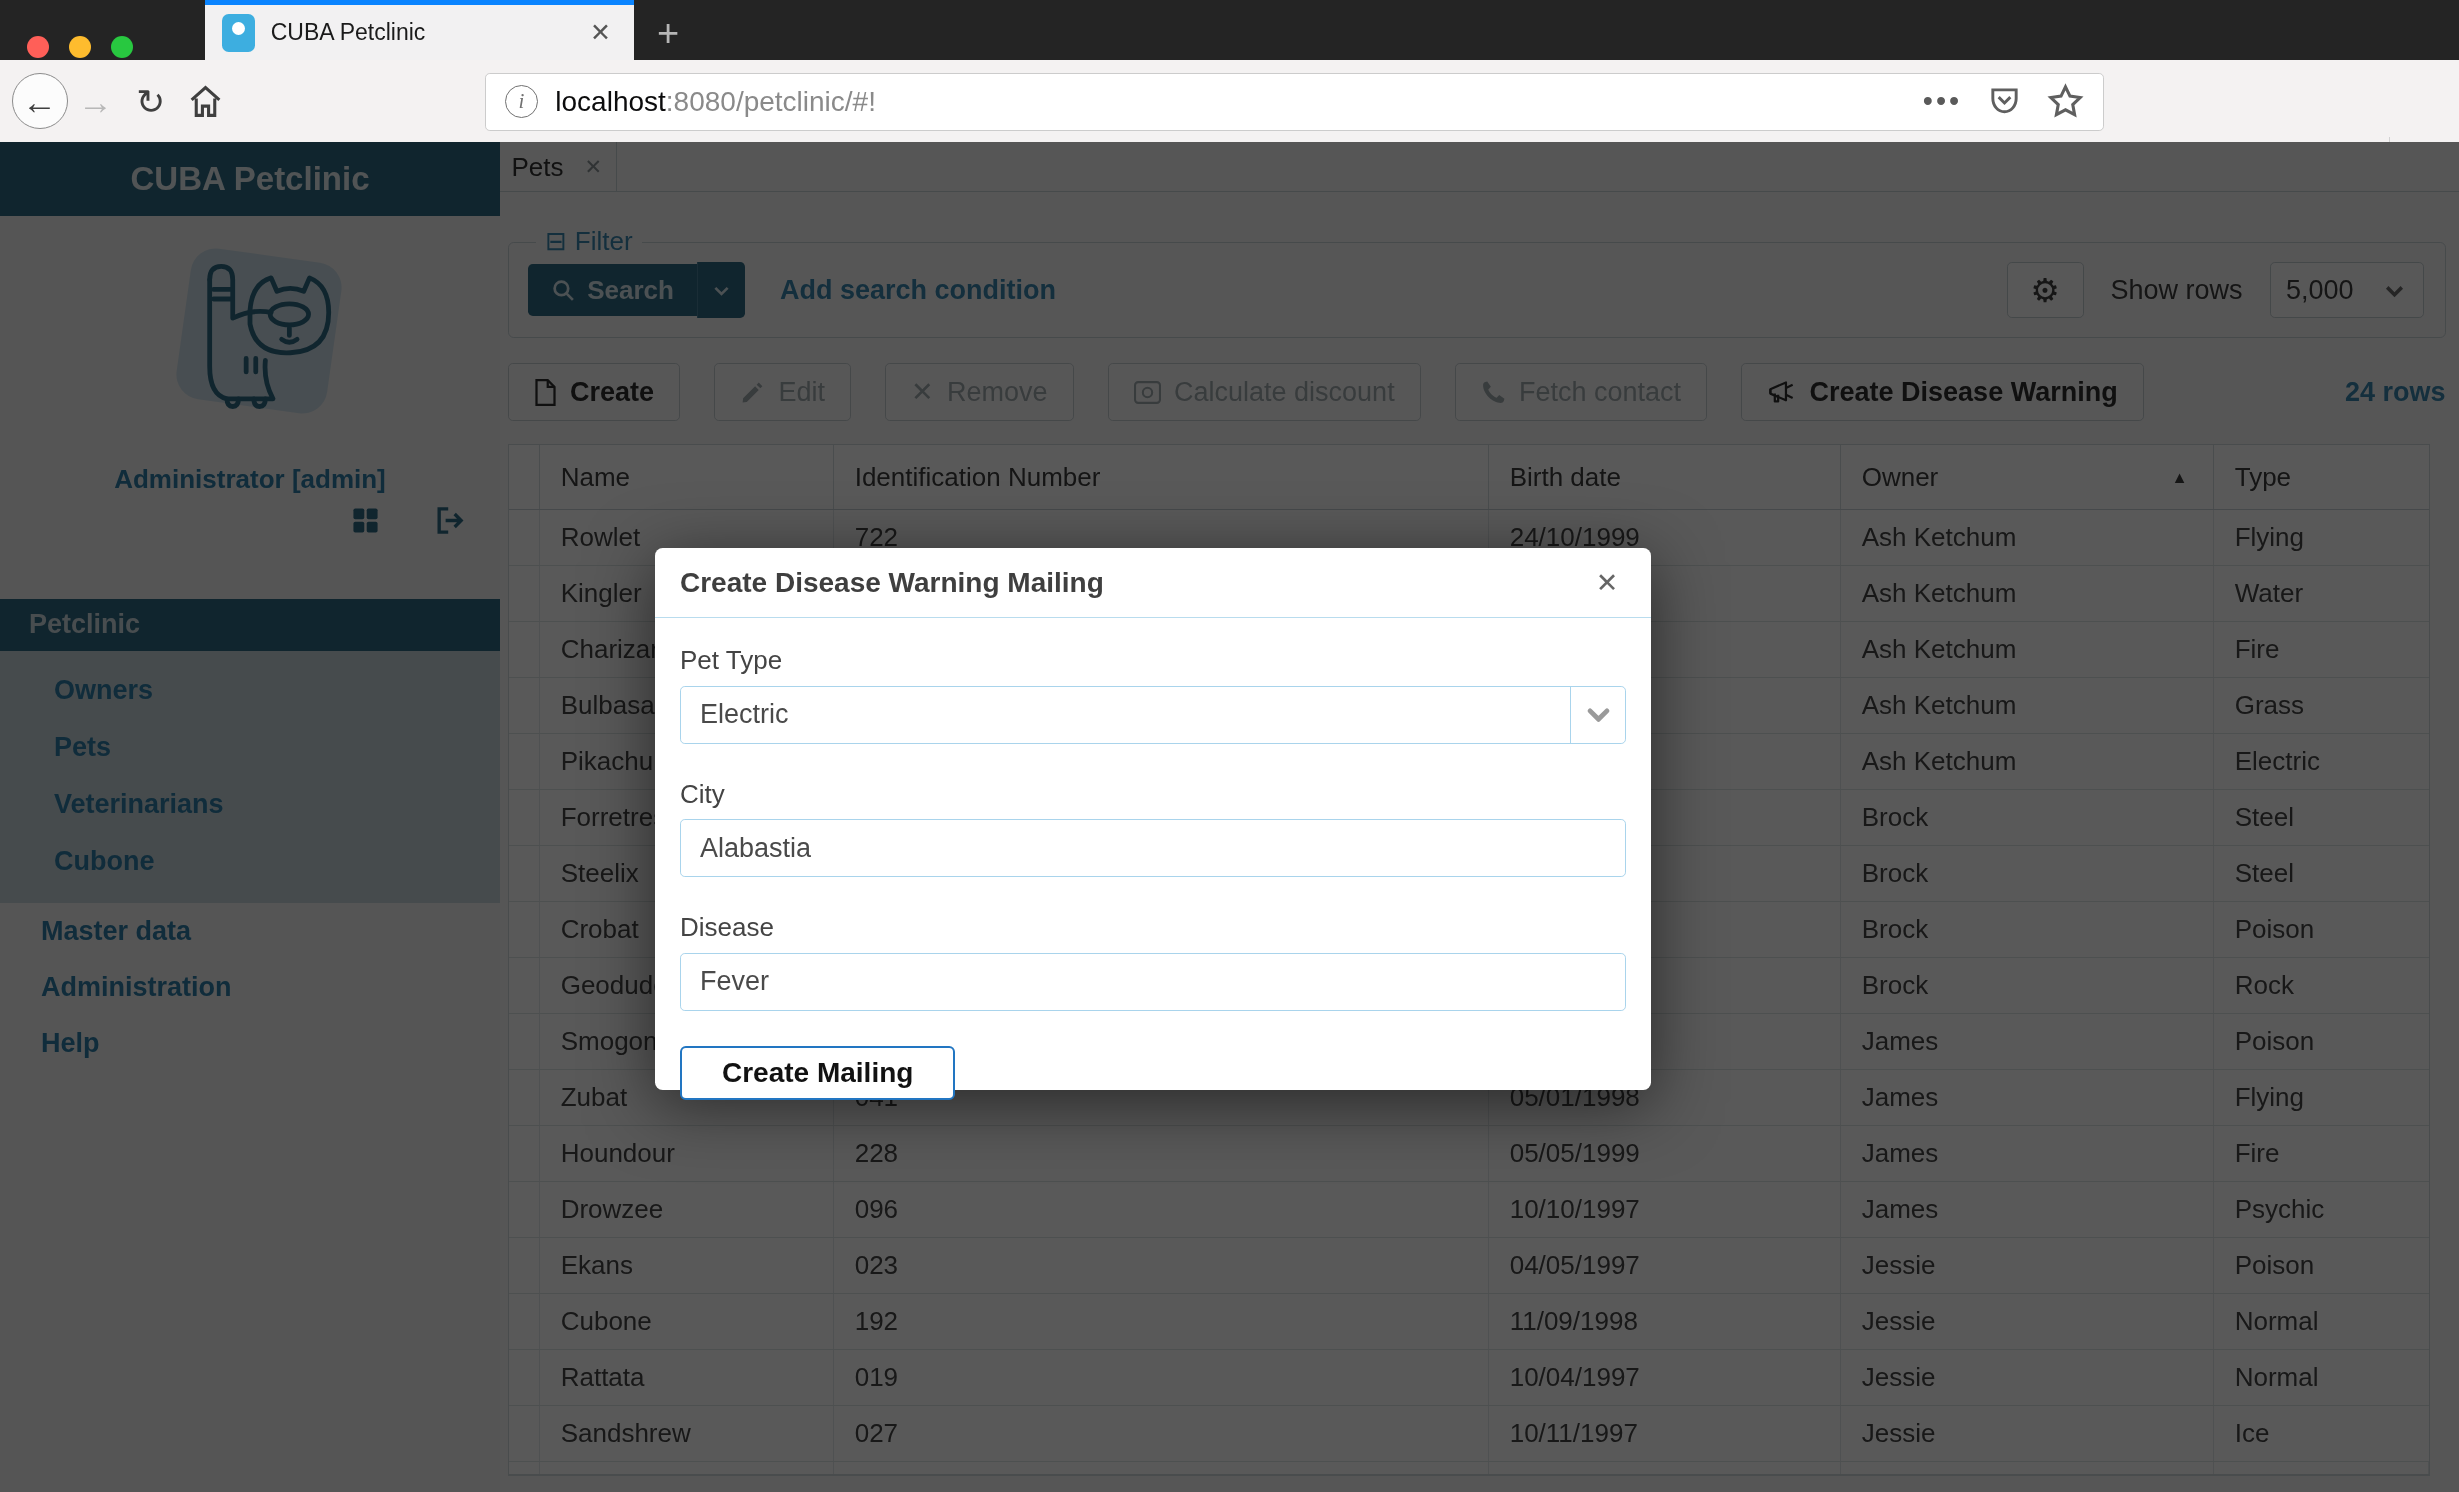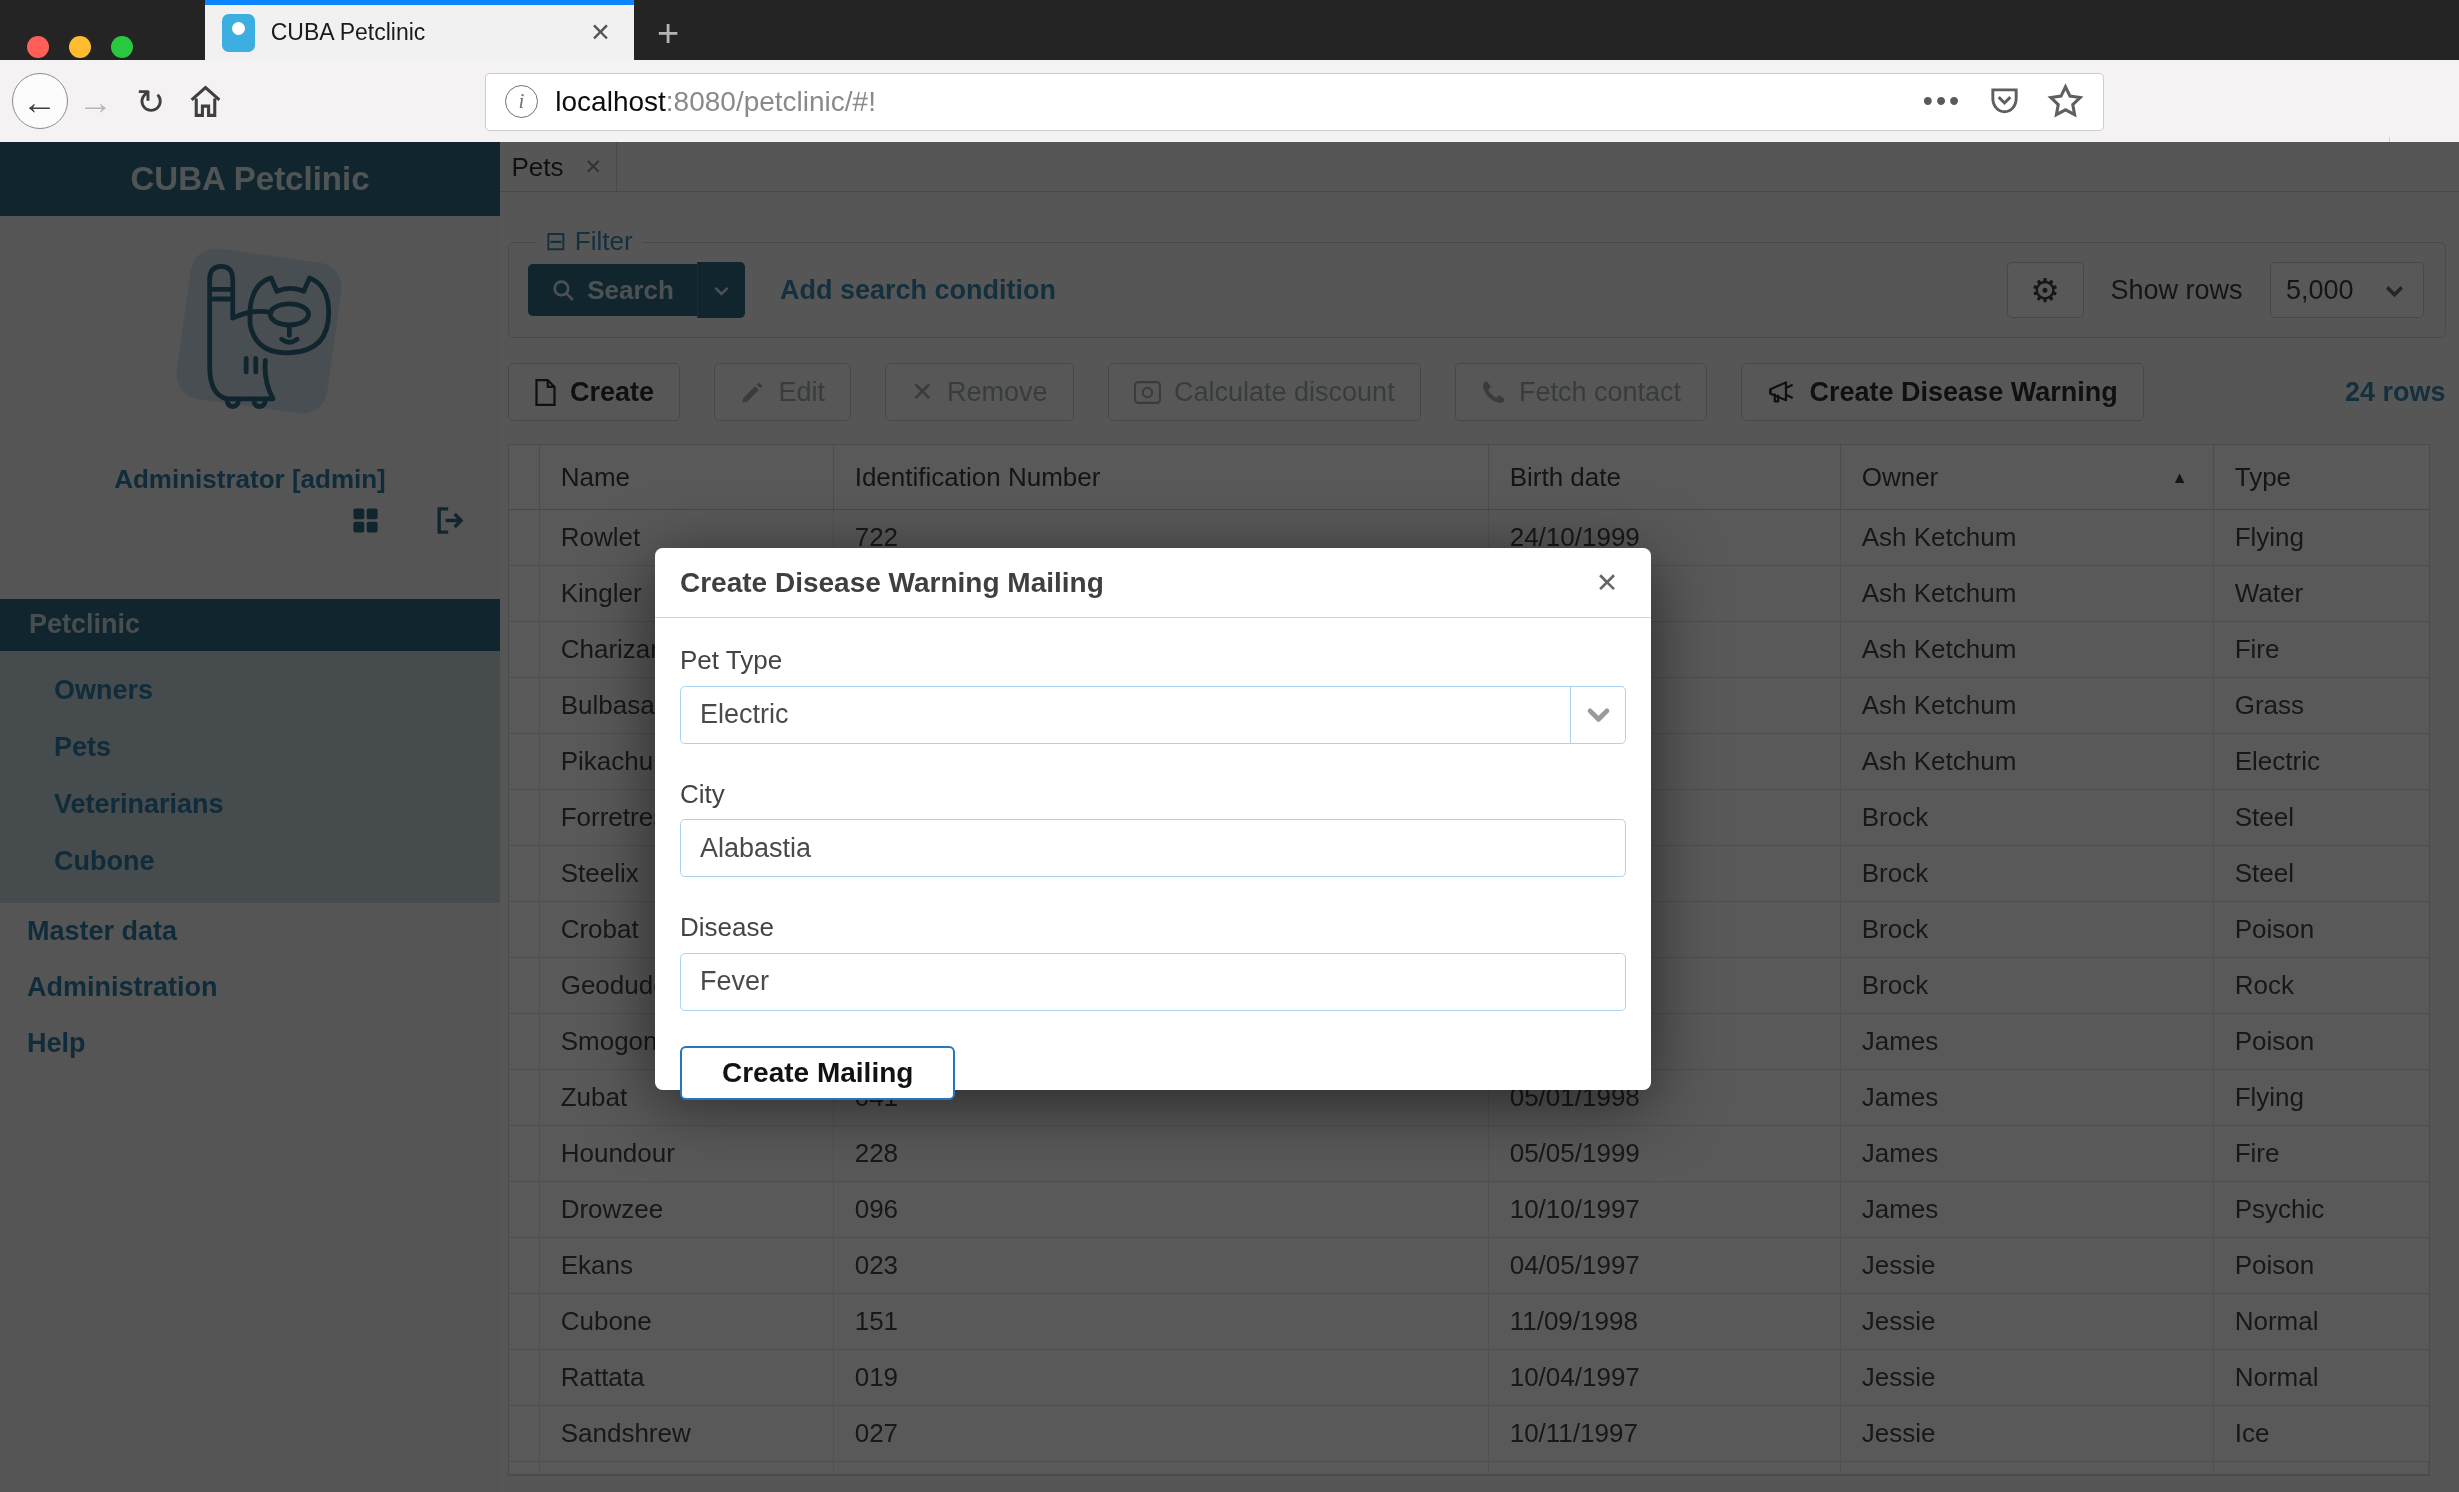--- a/index.html
+++ b/index.html
@@ -51,21 +51,21 @@
   .logo-svg { position:absolute; left:0; top:0; }
   .admin-row { margin-top:38px; display:flex; align-items:center; padding:0 35px; gap:9.6px;flex-direction:column; }
   .admin-name { color:#2f7fa8; font-size:26px; font-weight:600; }
   .admin-icons { margin-left:auto; display:flex; gap:54px; align-items:center; }
   .menu { margin-top:63px; }
   .menu-root { height:52px; background:#2f6b85; color:#cfdce2; font-size:27px; font-weight:bold;
     display:flex; align-items:center; padding-left:29px; }
   .submenu { background:#c9d6dc; padding:11.5px 0 13.4px; }
   .submenu-item { height:57px; display:flex; align-items:center; padding-left:54px;
     color:#2f7fa8; font-size:27px; font-weight:600; }
-  .top-item { height:56px; display:flex; align-items:center; padding-left:27px;
+  .top-item { height:56px; display:flex; align-items:center; padding-left:41px;
     color:#2f7fa8; font-size:27px; font-weight:bold; }
 
   
   .content { position:absolute; left:500px; top:0; width:1960px; height:1351px; }
   .ctabbar { height:50px; border-bottom:1px solid #c9d3d7; position:relative; }
   .ctab { position:absolute; left:0; top:0; height:50px; padding:0 13.4px 0 11.5px; display:flex; align-items:center; gap:21px;
     border-right:1px solid #c9d3d7; }
   .ctab-label { font-size:26px; color:#333; }
   .ctab-close { font-size:21px; color:#8a9296; }
 
@@ -450,21 +450,21 @@
     <div class="td c-name">Ekans</div>
     <div class="td c-id">023</div>
     <div class="td c-birth">04/05/1997</div>
     <div class="td c-owner">Jessie</div>
     <div class="td c-type">Poison</div>
   </div>
 
   <div class="trow">
     <div class="td c-sel" style="padding-left:0;"></div>
     <div class="td c-name">Cubone</div>
-    <div class="td c-id">151</div>
+    <div class="td c-id">192</div>
     <div class="td c-birth">11/09/1998</div>
     <div class="td c-owner">Jessie</div>
     <div class="td c-type">Normal</div>
   </div>
 
   <div class="trow">
     <div class="td c-sel" style="padding-left:0;"></div>
     <div class="td c-name">Rattata</div>
     <div class="td c-id">019</div>
     <div class="td c-birth">10/04/1997</div>

